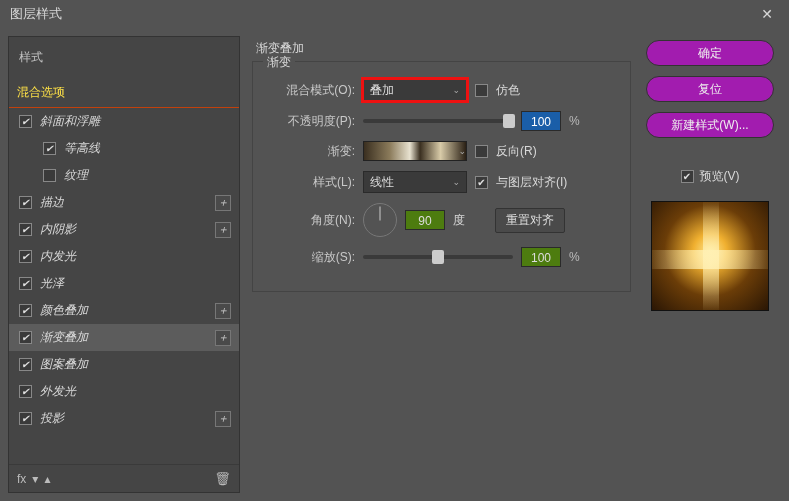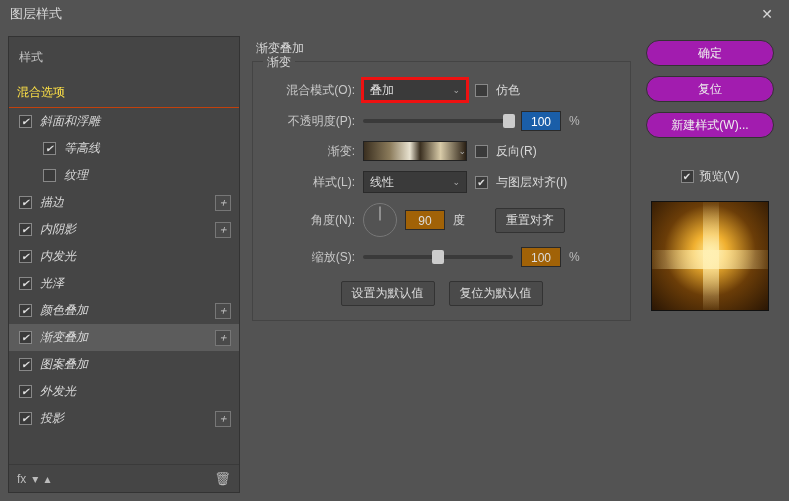--- a/index.html
+++ b/index.html
@@ -32,21 +32,21 @@
 .fieldset .legend { position: relative; top: -18px; background: #535353; display: inline-block; padding: 0 4px; font-size: 12px; margin-left: -4px; }
 .row { display: flex; align-items: center; margin-bottom: 10px; gap: 8px; }
 .lbl { width: 88px; text-align: right; color: #c8c8c8; }
 .dropdown { background: #3a3a3a; border: 1px solid #2a2a2a; height: 22px; display: flex; align-items: center; justify-content: space-between; padding: 0 6px; color: #ddd; }
 .dropdown.blend { width: 104px; }
 .dropdown.style { width: 104px; }
 .chev { font-size: 9px; color: #aaa; }
 .highlight-red { outline: 3px solid #e11; outline-offset: -1px; }
 .slider-track { height: 4px; background: #3a3a3a; border-radius: 2px; position: relative; flex: 1; max-width: 150px; }
 .slider-thumb { position: absolute; top: -5px; width: 12px; height: 14px; background: #ccc; border-radius: 2px; }
-.valuebox { width: 40px; height: 20px; background: #a16207; border: 1px solid #2a2a2a; color: #ddd; text-align: center; line-height: 20px; }
+.valuebox { width: 40px; height: 20px; background: #4d7c0f; border: 1px solid #2a2a2a; color: #ddd; text-align: center; line-height: 20px; }
 .valuebox.blue { background: #1a5ea8; color: #fff; }
 .pct { color: #bbb; }
 .gradswatch { width: 104px; height: 20px; background: linear-gradient(90deg,#3a2f20 0%,#8a7a5a 25%,#e8e2d0 45%,#3a2f20 55%,#d8cba8 75%,#2a2015 100%); border: 1px solid #222; display: flex; justify-content: flex-end; align-items: center; }
 .angle-dial { width: 34px; height: 34px; border: 1px solid #777; border-radius: 50%; position: relative; }
 .angle-dial::after { content: ""; position: absolute; width: 14px; height: 1px; background: #ccc; top: 50%; left: 50%; transform-origin: left; transform: rotate(-90deg); }
 .btn-sm { background: #4a4a4a; border: 1px solid #333; padding: 3px 10px; color: #ddd; border-radius: 2px; }
 .btn-row { display: flex; gap: 14px; justify-content: center; margin-top: 14px; }
 
 
 .rightcol { width: 150px; padding: 12px 12px 8px 4px; display: flex; flex-direction: column; align-items: center; gap: 10px; }
@@ -213,24 +213,20 @@
 
       <div class="row">
         <span class="lbl">缩放(S):</span>
         <div class="slider-track">
             <div class="slider-thumb" style="left:calc(50% - 6px)"></div>
           </div>
         <span class="valuebox">100</span>
         <span class="pct">%</span>
       </div>
 
-      <div class="btn-row">
-        <span class="btn-sm">设置为默认值</span>
-        <span class="btn-sm">复位为默认值</span>
-      </div>
     </div>
   </div>
 
   <div class="rightcol">
     <div class="rbtn">确定</div>
     <div class="rbtn">复位</div>
     <div class="rbtn">新建样式(W)...</div>
     <div class="preview-row">
       <span class="chk checked"></span>
       <span>预览(V)</span>

